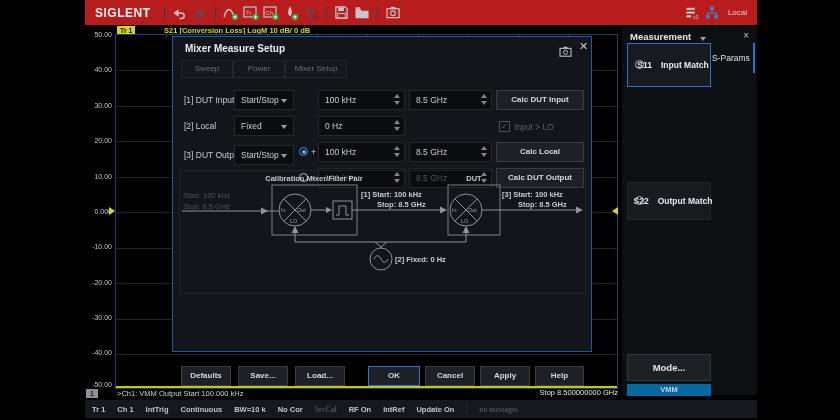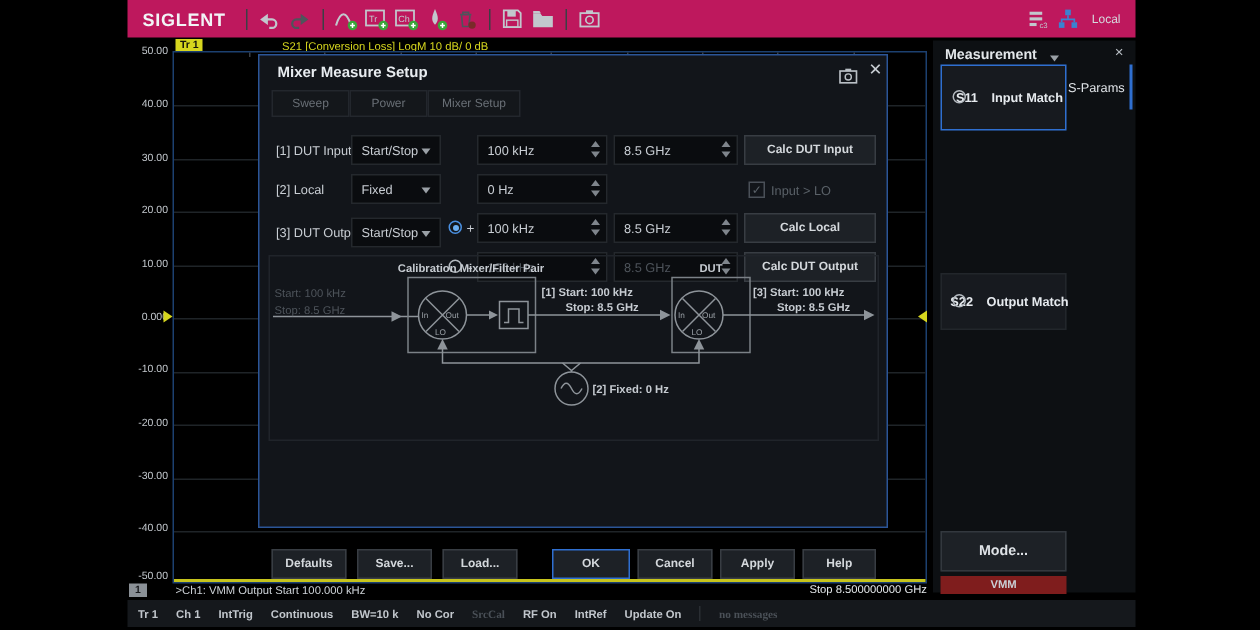--- a/index.html
+++ b/index.html
@@ -1,29 +1,29 @@
 <!DOCTYPE html>
 <html><head>
 <meta charset="utf-8">
 <style>
   html,body{margin:0;padding:0;background:#000;width:840px;height:420px;overflow:hidden;
     font-family:"Liberation Sans","DejaVu Sans",sans-serif;-webkit-font-smoothing:antialiased;}
   .stage{position:absolute;left:0;top:0;width:840px;height:420px;background:#000;}
   
-  .topbar{position:absolute;left:85px;top:0;width:672px;height:25px;background:#be185d;
+  .topbar{position:absolute;left:85px;top:0;width:672px;height:25px;background:#b91c1c;
     display:flex;align-items:center;}
   .brand{color:#f2f4f6;font-weight:bold;font-size:12px;letter-spacing:.5px;margin-left:10px;margin-right:8px;}
   .tsep{width:1px;height:14px;background:#3a3f45;margin:0 5px;}
   .ticon{width:20px;height:18px;display:flex;align-items:center;justify-content:center;}
   .tspace{flex:1;}
   .local{color:#d6dade;font-size:8px;margin:0 10px 0 6px;}
   
   .tracechip{position:absolute;left:117px;top:26px;background:#d6d61e;color:#15150a;font-size:7px;
     font-weight:bold;padding:0 3px;line-height:9px;height:9px;}
-  .tracetext{position:absolute;left:152px;top:26px;color:#d6d61e;font-size:7.5px;line-height:9px;font-weight:normal;padding-left:36px;}
+  .tracetext{position:absolute;left:128px;top:26px;color:#d6d61e;font-size:7.5px;line-height:9px;font-weight:bold;padding-left:36px;}
   
   .graph{position:absolute;left:115px;top:34px;width:503px;height:355px;border:1px solid #1c4070;
     background:#000;box-sizing:border-box;}
   .hgrid{position:absolute;left:0;width:100%;height:1px;background:#1f2428;}
   .vtick{position:absolute;top:0;width:1px;height:3px;background:#3a4048;}
   .tracefloor{position:absolute;left:0;bottom:0;width:100%;height:2px;background:#c6c41c;}
   .ylab{position:absolute;width:28px;text-align:right;color:#c2c7cc;font-size:7px;line-height:8px;left:84px;}
   .reftri-l{position:absolute;left:109px;top:207px;width:0;height:0;
     border-left:6px solid #d6d61e;border-top:4px solid transparent;border-bottom:4px solid transparent;}
   .reftri-r{position:absolute;left:612px;top:207px;width:0;height:0;
@@ -51,21 +51,21 @@
   .sb-name{color:#e6eaee;font-size:8.5px;font-weight:bold;padding-left:8px;white-space:nowrap;}
   .radio{width:9px;height:9px;border:1px solid #b4bac0;border-radius:50%;box-sizing:border-box;position:relative;}
   .radio.sel::after{content:"";position:absolute;left:1.5px;top:1.5px;width:4px;height:4px;border-radius:50%;background:#e8ecf0;}
   .radio.bluesel{border-color:#4a90e2;}
   .radio.bluesel::after{content:"";position:absolute;left:1.5px;top:1.5px;width:4px;height:4px;border-radius:50%;background:#6aaef2;}
   .sb-radio{position:absolute;left:7px;top:50%;margin-top:-5px;}
   .sb-grouptab{position:absolute;left:90px;top:26px;color:#dfe3e7;font-size:8.5px;}
   .sb-groupbar{position:absolute;left:131px;top:16px;width:2px;height:30px;background:#2f6fd0;}
   .modebtn{position:absolute;left:5px;top:327px;width:84px;height:27px;background:#1d2126;border:1px solid #33383e;
     box-sizing:border-box;color:#dfe3e7;font-size:9.5px;font-weight:bold;text-align:center;line-height:25px;}
-  .modeval{position:absolute;left:5px;top:357px;width:84px;height:12px;background:#7f1d1d;
+  .modeval{position:absolute;left:5px;top:357px;width:84px;height:12px;background:#0369a1;
     color:#c9ced4;font-size:7.5px;font-weight:bold;text-align:center;line-height:12px;}
   
   .dialog{position:absolute;left:172px;top:36px;width:420px;height:316px;background:#12151a;
     border:1px solid #2b5597;box-sizing:border-box;}
   .dlg-title{position:absolute;left:12px;top:6px;color:#e8ecf0;font-size:10px;font-weight:bold;}
   .dlg-cam{position:absolute;left:386px;top:6px;}
   .dlg-close{position:absolute;left:406px;top:3px;color:#c9ced4;font-size:11px;}
   .tabs{position:absolute;left:8px;top:23px;display:flex;height:18px;}
   .tab{box-sizing:border-box;border:1px solid #23272d;background:#14171b;color:#6a7077;
     font-size:8px;text-align:center;line-height:16px;}

